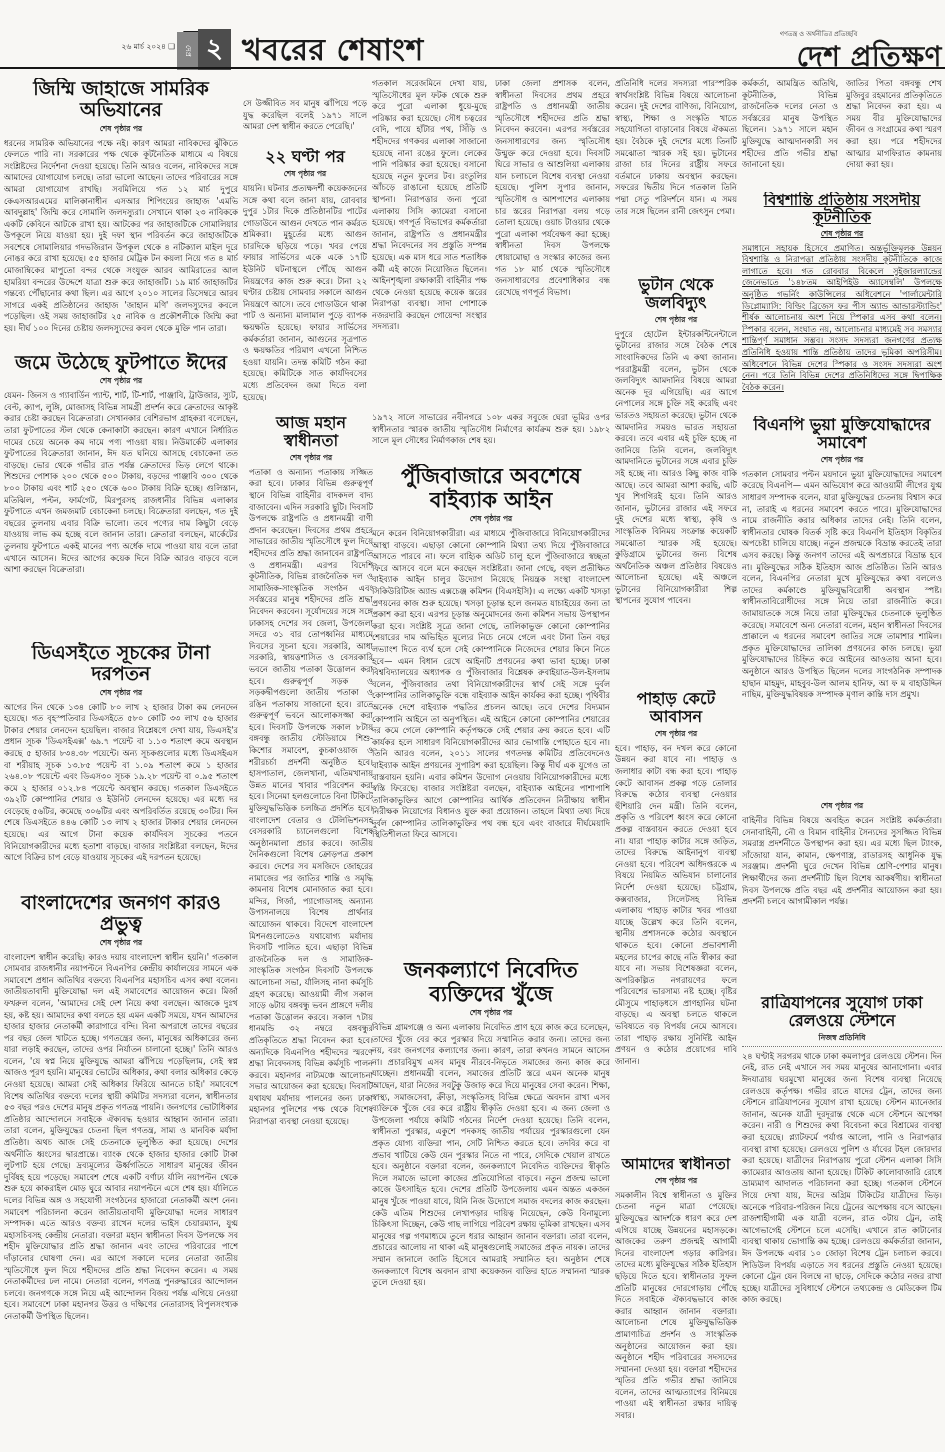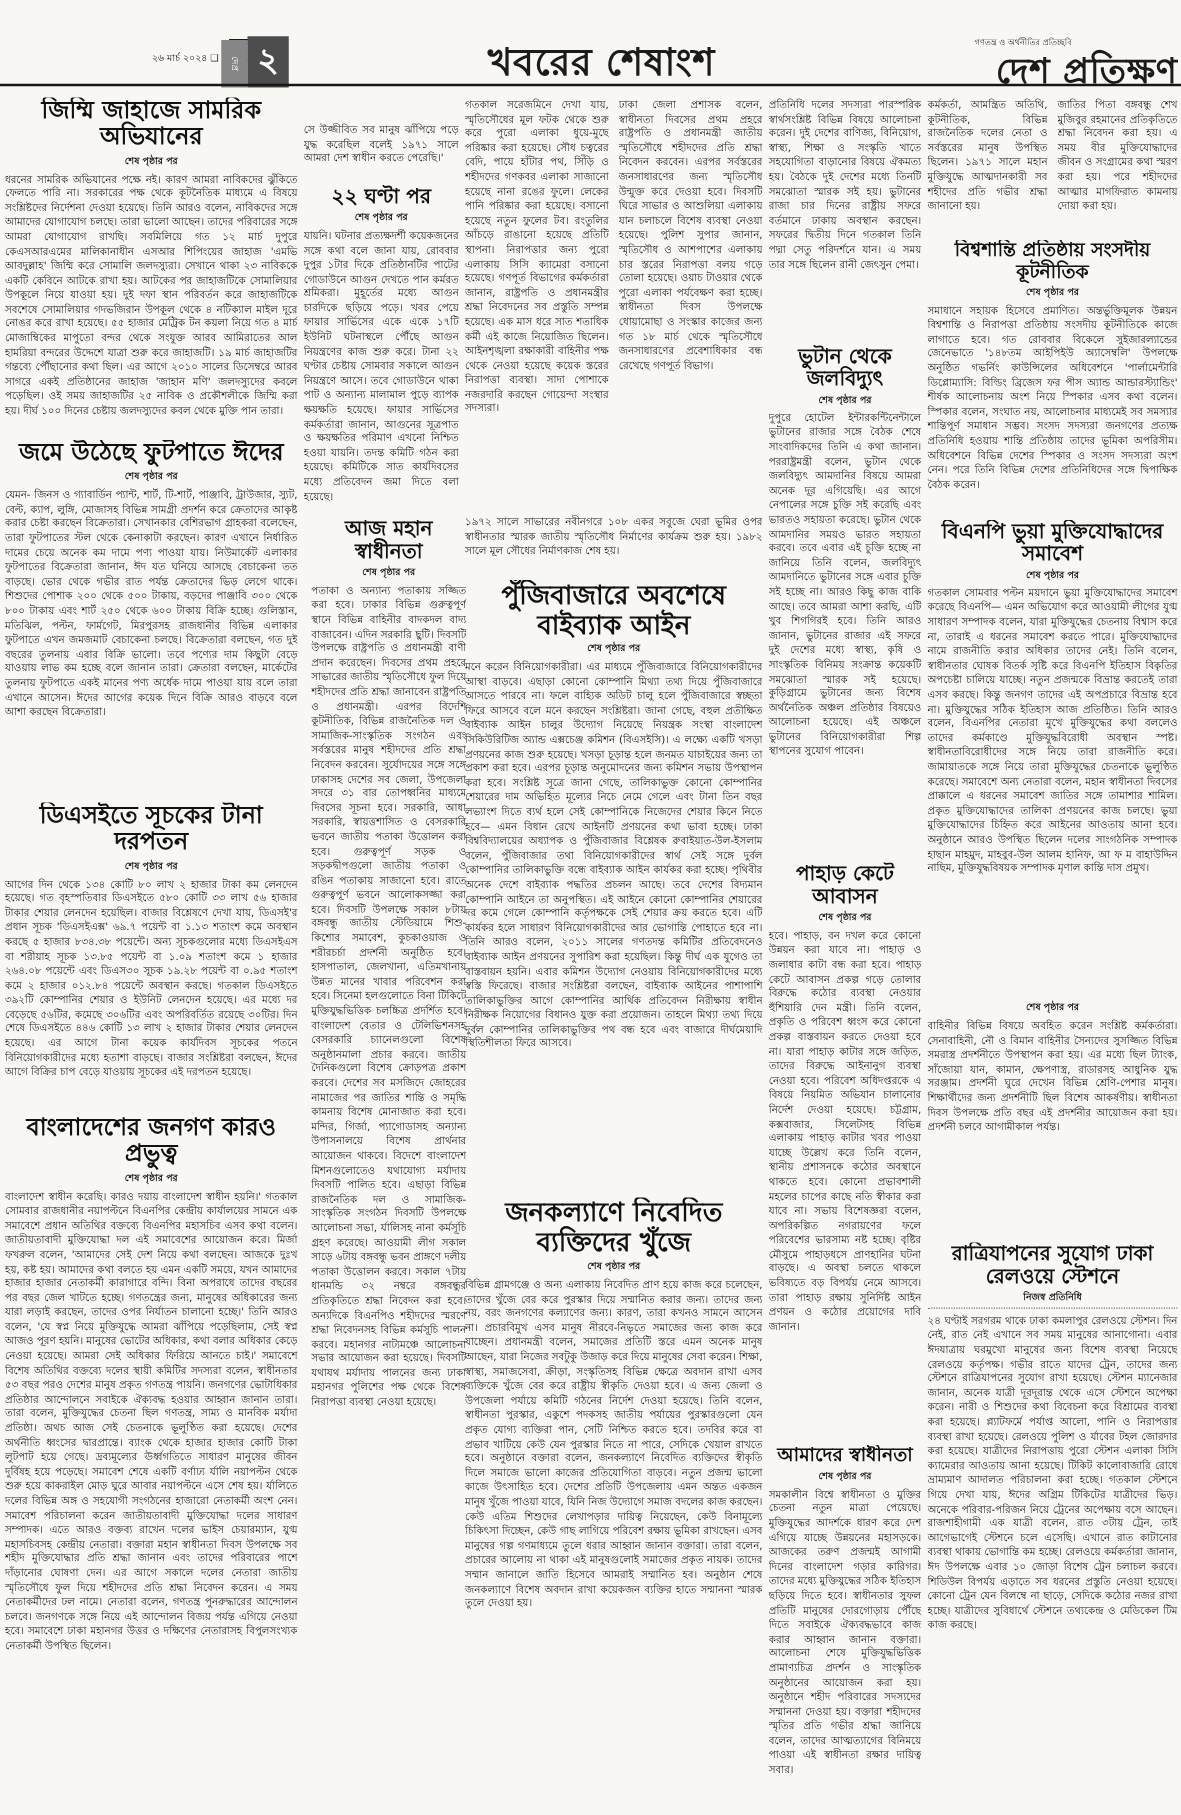--- a/index.html
+++ b/index.html
@@ -9,21 +9,21 @@
   .hdr-rule{position:absolute;left:0;top:67px;width:945px;height:2px;background:#161616;}
   .dateblock{position:absolute;left:86px;top:28px;width:110px;text-align:right;margin-left:28px;}
   .weekday{font-size:12px;font-weight:bold;line-height:14px;}
   .dateline{font-size:7.5px;line-height:10px;color:#222;}
   .embox1{position:absolute;left:177px;top:32px;width:21px;height:38px;background:#868686;
           color:#fff;font-size:7px;display:flex;align-items:center;justify-content:center;
           writing-mode:vertical-rl;}
   .embox2{position:absolute;left:198px;top:29px;width:33px;height:41px;background:#4d4d4d;
           color:#fff;font-size:26px;font-weight:bold;display:flex;align-items:center;justify-content:center;}
   .section-title{position:absolute;left:242px;top:26px;width:330px;font-size:30px;font-weight:bold;
-          letter-spacing:.5px;font-family:"DejaVu Serif","Liberation Serif",serif;text-align:right;}
+          letter-spacing:.5px;font-family:"DejaVu Serif","Liberation Serif",serif;}
   .tagline{position:absolute;left:721px;top:29px;width:195px;font-size:6.5px;text-align:center;color:#333;}
   .papername{position:absolute;left:718px;top:35px;width:224px;font-size:28px;font-weight:bold;
           text-align:right;font-family:"DejaVu Serif","Liberation Serif",serif;letter-spacing:.5px;}
   
   .art{position:absolute;overflow:hidden;}
   .hl{font-weight:bold;text-align:center;line-height:1.12;margin:0 0 2px 0;color:#111;
       font-family:"DejaVu Serif","Liberation Serif",serif;}
   .hl-xl{font-size:21px;}
   .hl-l{font-size:19px;}
   .hl-m{font-size:16px;}
@@ -140,21 +140,21 @@
 
   <section class="art twocol" style="left:742px;top:78px;width:200px;height:114px;">
     <div class="col">
       <p class="bd">কর্মকর্তা, আমন্ত্রিত অতিথি, কূটনীতিক, বিভিন্ন রাজনৈতিক দলের নেতা ও সর্বস্তরের মানুষ উপস্থিত ছিলেন। ১৯৭১ সালে মহান মুক্তিযুদ্ধে আত্মদানকারী সব শহীদের প্রতি গভীর শ্রদ্ধা জানানো হয়।</p>
     </div>
     <div class="col">
       <p class="bd">জাতির পিতা বঙ্গবন্ধু শেখ মুজিবুর রহমানের প্রতিকৃতিতে শ্রদ্ধা নিবেদন করা হয়। এ সময় বীর মুক্তিযোদ্ধাদের জীবন ও সংগ্রামের কথা স্মরণ করা হয়। পরে শহীদদের আত্মার মাগফিরাত কামনায় দোয়া করা হয়।</p>
     </div>
   </section>
 
-  <section class="art" style="left:742px;top:192px;width:200px;height:224px;">
+  <section class="art" style="left:742px;top:192px;width:200px;height:224px;text-decoration:underline;">
     <h2 class="hl hl-s">বিশ্বশান্তি প্রতিষ্ঠায় সংসদীয় কূটনীতিক</h2>
     <div class="cont">শেষ পৃষ্ঠার পর</div>
     <p class="bd">সমাধানে সহায়ক হিসেবে প্রমাণিত। অন্তর্ভুক্তিমূলক উন্নয়ন বিশ্বশান্তি ও নিরাপত্তা প্রতিষ্ঠায় সংসদীয় কূটনীতিকে কাজে লাগাতে হবে। গত রোববার বিকেলে সুইজারল্যান্ডের জেনেভাতে '১৪৮তম আইপিইউ অ্যাসেম্বলি' উপলক্ষে অনুষ্ঠিত গভর্নিং কাউন্সিলের অধিবেশনে 'পার্লামেন্টারি ডিপ্লোম্যাসি: বিল্ডিং ব্রিজেস ফর পীস অ্যান্ড আন্ডারস্ট্যান্ডিং' শীর্ষক আলোচনায় অংশ নিয়ে স্পিকার এসব কথা বলেন। স্পিকার বলেন, সংঘাত নয়, আলোচনার মাধ্যমেই সব সমস্যার শান্তিপূর্ণ সমাধান সম্ভব। সংসদ সদস্যরা জনগণের প্রত্যক্ষ প্রতিনিধি হওয়ায় শান্তি প্রতিষ্ঠায় তাদের ভূমিকা অপরিসীম। অধিবেশনে বিভিন্ন দেশের স্পিকার ও সংসদ সদস্যরা অংশ নেন। পরে তিনি বিভিন্ন দেশের প্রতিনিধিদের সঙ্গে দ্বিপাক্ষিক বৈঠক করেন।</p>
   </section>
 
   <section class="art" style="left:742px;top:416px;width:200px;height:384px;">
     <h2 class="hl hl-m">বিএনপি ভুয়া মুক্তিযোদ্ধাদের সমাবেশ</h2>
     <div class="cont">শেষ পৃষ্ঠার পর</div>
     <p class="bd">গতকাল সোমবার পল্টন ময়দানে ভুয়া মুক্তিযোদ্ধাদের সমাবেশ করেছে বিএনপি— এমন অভিযোগ করে আওয়ামী লীগের যুগ্ম সাধারণ সম্পাদক বলেন, যারা মুক্তিযুদ্ধের চেতনায় বিশ্বাস করে না, তারাই এ ধরনের সমাবেশ করতে পারে। মুক্তিযোদ্ধাদের নামে রাজনীতি করার অধিকার তাদের নেই। তিনি বলেন, স্বাধীনতার ঘোষক বিতর্ক সৃষ্টি করে বিএনপি ইতিহাস বিকৃতির অপচেষ্টা চালিয়ে যাচ্ছে। নতুন প্রজন্মকে বিভ্রান্ত করতেই তারা এসব করছে। কিন্তু জনগণ তাদের এই অপপ্রচারে বিভ্রান্ত হবে না। মুক্তিযুদ্ধের সঠিক ইতিহাস আজ প্রতিষ্ঠিত। তিনি আরও বলেন, বিএনপির নেতারা মুখে মুক্তিযুদ্ধের কথা বললেও তাদের কর্মকাণ্ডে মুক্তিযুদ্ধবিরোধী অবস্থান স্পষ্ট। স্বাধীনতাবিরোধীদের সঙ্গে নিয়ে তারা রাজনীতি করে। জামায়াতকে সঙ্গে নিয়ে তারা মুক্তিযুদ্ধের চেতনাকে ভূলুণ্ঠিত করেছে। সমাবেশে অন্য নেতারা বলেন, মহান স্বাধীনতা দিবসের প্রাক্কালে এ ধরনের সমাবেশ জাতির সঙ্গে তামাশার শামিল। প্রকৃত মুক্তিযোদ্ধাদের তালিকা প্রণয়নের কাজ চলছে। ভুয়া মুক্তিযোদ্ধাদের চিহ্নিত করে আইনের আওতায় আনা হবে। অনুষ্ঠানে আরও উপস্থিত ছিলেন দলের সাংগঠনিক সম্পাদক হাছান মাহমুদ, মাহবুব-উল আলম হানিফ, আ ফ ম বাহাউদ্দিন নাছিম, মুক্তিযুদ্ধবিষয়ক সম্পাদক মৃণাল কান্তি দাস প্রমুখ।</p>
   </section>

